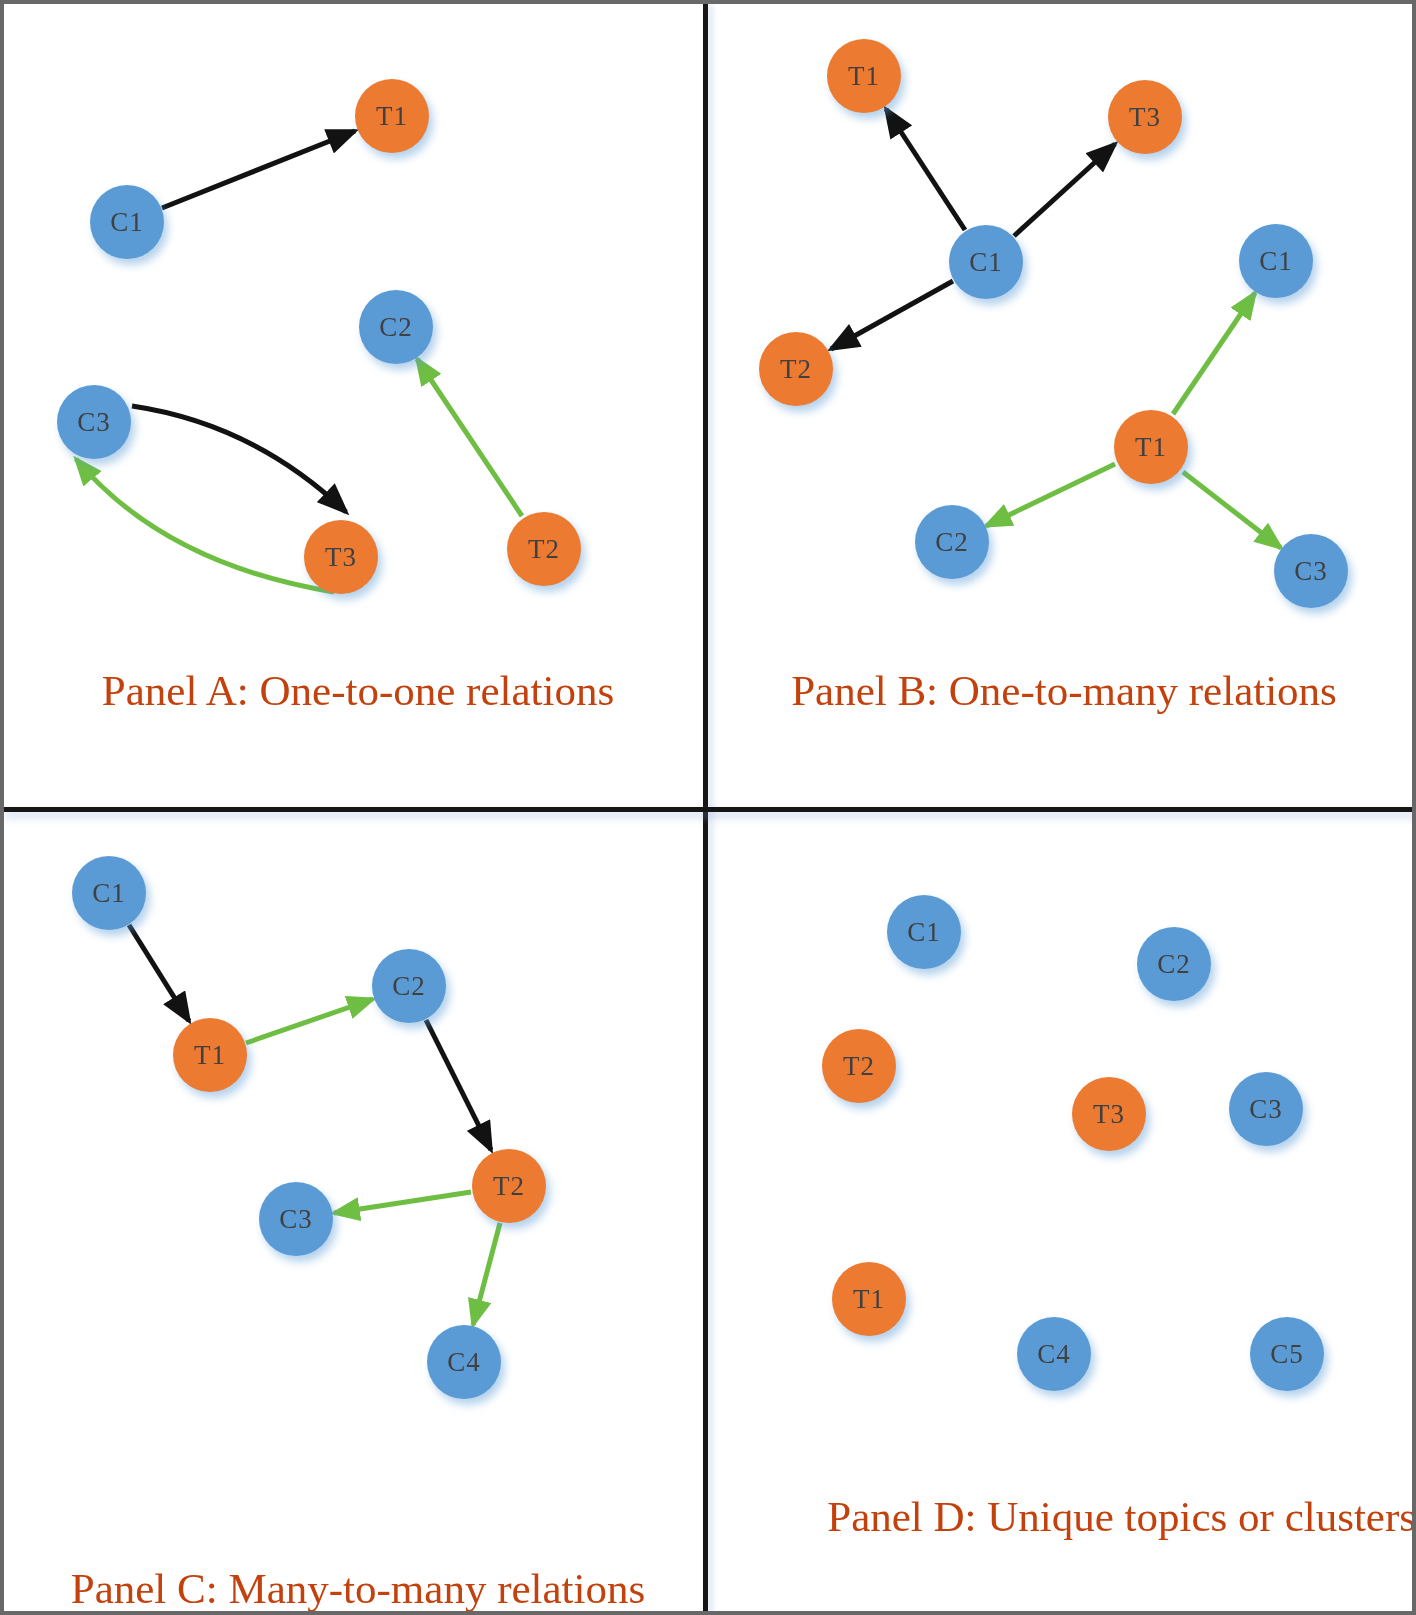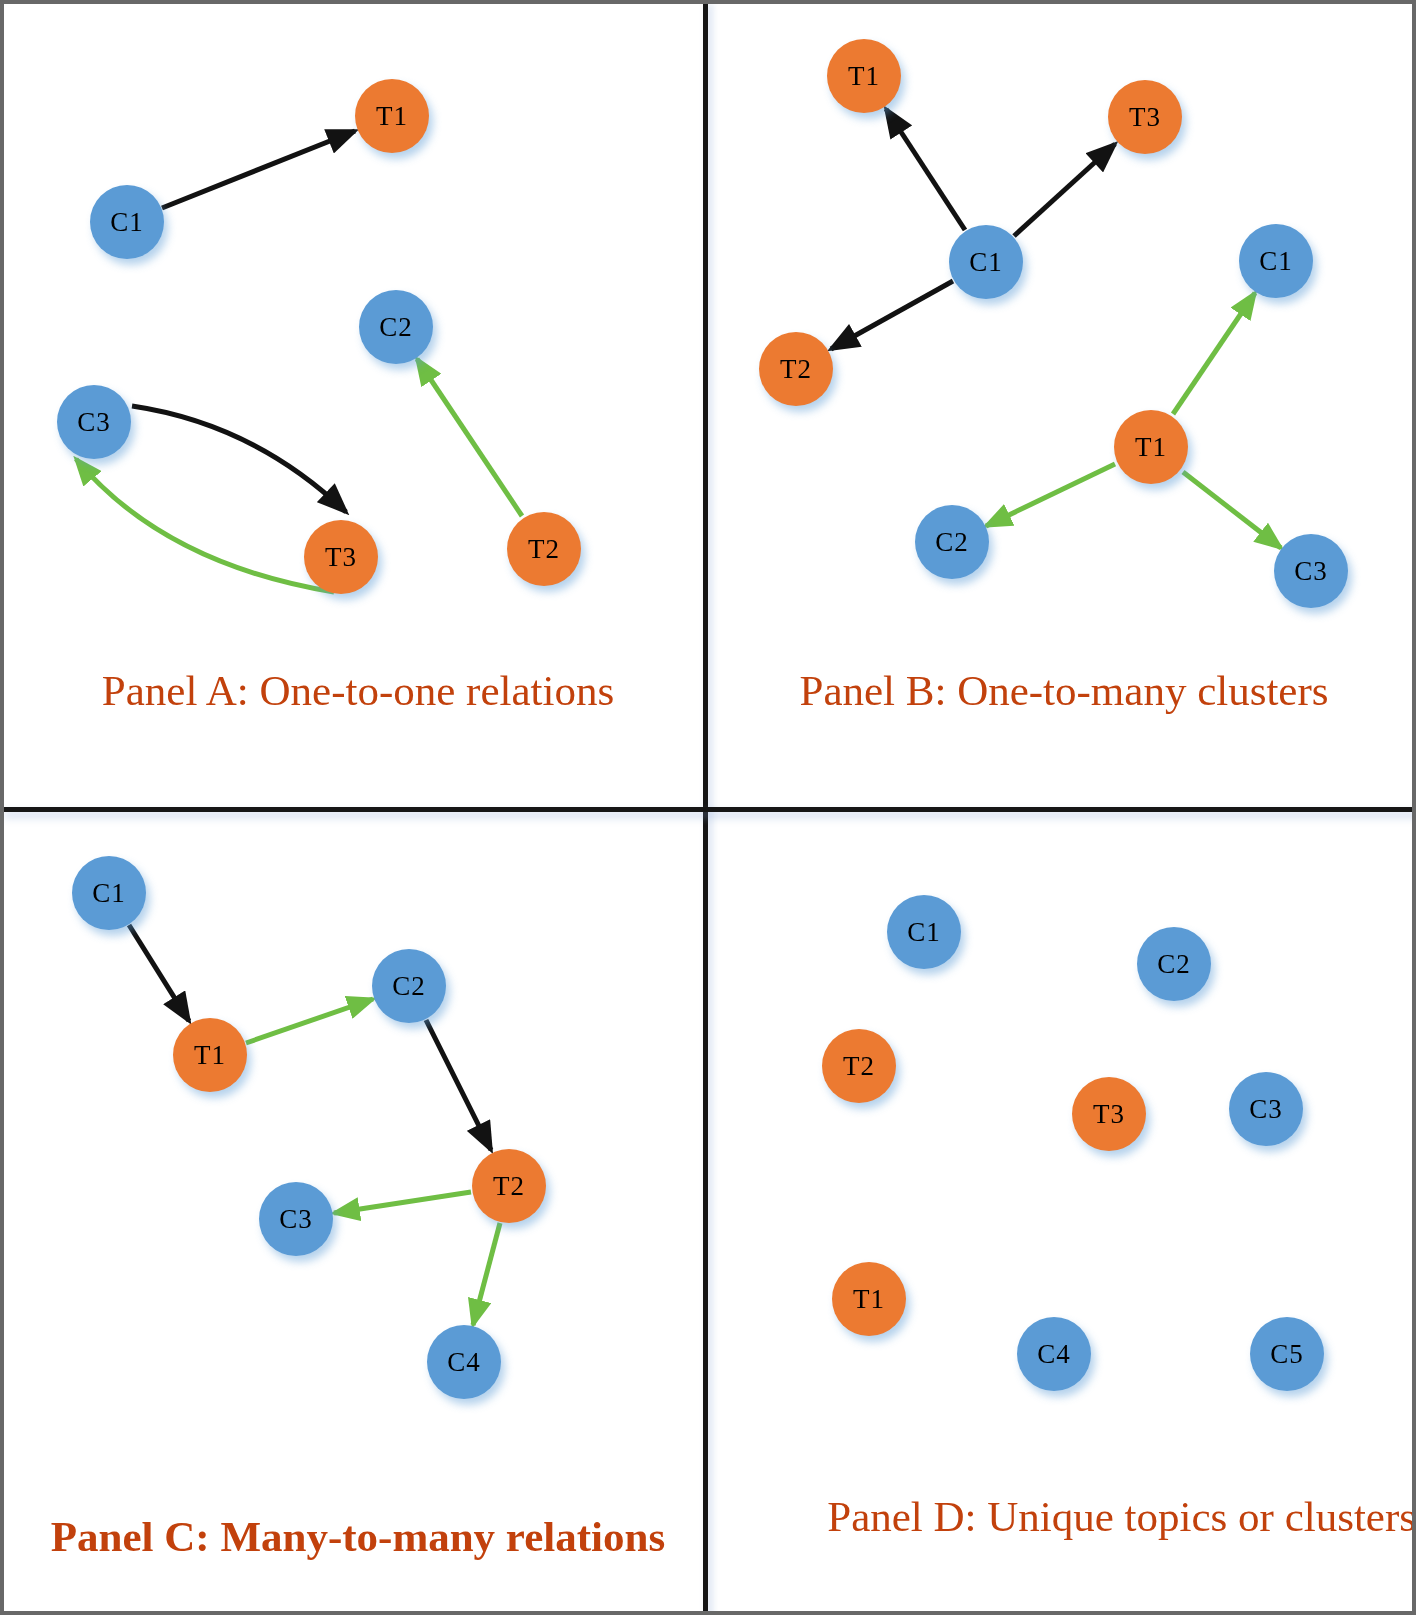--- a/index.html
+++ b/index.html
@@ -17,34 +17,34 @@
     position:absolute;left:699px;top:0;width:5px;height:1615px;
     background:#161616;box-shadow:4px 0 7px rgba(130,160,210,0.35);
   }
   .divider-h{
     position:absolute;left:0;top:803px;width:1416px;height:5px;
     background:#161616;box-shadow:0 5px 9px rgba(130,160,210,0.45);
   }
   .node{
     position:absolute;width:74px;height:74px;border-radius:50%;
     display:flex;align-items:center;justify-content:center;
-    color:#000000;font-size:27px;letter-spacing:1px;
+    color:#404040;font-size:27px;letter-spacing:1px;
     box-shadow:4px 6px 8px rgba(91,155,213,0.45);
     user-select:none;
   }
   .node.cluster{background:#5B9BD5;}
   .node.topic{background:#EC7A31;}
   .caption{
     position:absolute;text-align:center;
     font-size:43px;color:#c2410c;
     white-space:nowrap;
   }
   .cap-a{left:8px;top:662px;width:692px;}
   .cap-b{left:708px;top:662px;width:704px;}
-  .cap-c{left:8px;top:1508px;width:692px;font-weight:bold;}
+  .cap-c{left:8px;top:1560px;width:692px;}
   .cap-d{left:708px;top:1488px;width:704px;text-align:right;}
 </style>
 </head>
 <body>
 
 <div class="figure">
 
   <svg class="edges" viewBox="0 0 1416 1615" aria-hidden="true">
     <defs>
       <marker id="arrow-black" viewBox="0 0 10 8" refX="8.6" refY="4" markerWidth="33" markerHeight="26" orient="auto" markerUnits="userSpaceOnUse">
@@ -100,19 +100,19 @@
   <div class="node cluster" style="left:883px;top:891px">C1</div>
   <div class="node cluster" style="left:1133px;top:923px">C2</div>
   <div class="node topic" style="left:818px;top:1025px">T2</div>
   <div class="node topic" style="left:1068px;top:1073px">T3</div>
   <div class="node cluster" style="left:1225px;top:1068px">C3</div>
   <div class="node topic" style="left:828px;top:1258px">T1</div>
   <div class="node cluster" style="left:1013px;top:1313px">C4</div>
   <div class="node cluster" style="left:1246px;top:1313px">C5</div>
 
   <div class="caption cap-a">Panel A: One-to-one relations</div>
-  <div class="caption cap-b">Panel B: One-to-many clusters</div>
+  <div class="caption cap-b">Panel B: One-to-many relations</div>
   <div class="caption cap-c">Panel C: Many-to-many relations</div>
   <div class="caption cap-d">Panel D: Unique topics or clusters</div>
 
   <div class="divider-v"></div>
   <div class="divider-h"></div>
 </div>
 
 </body></html>

